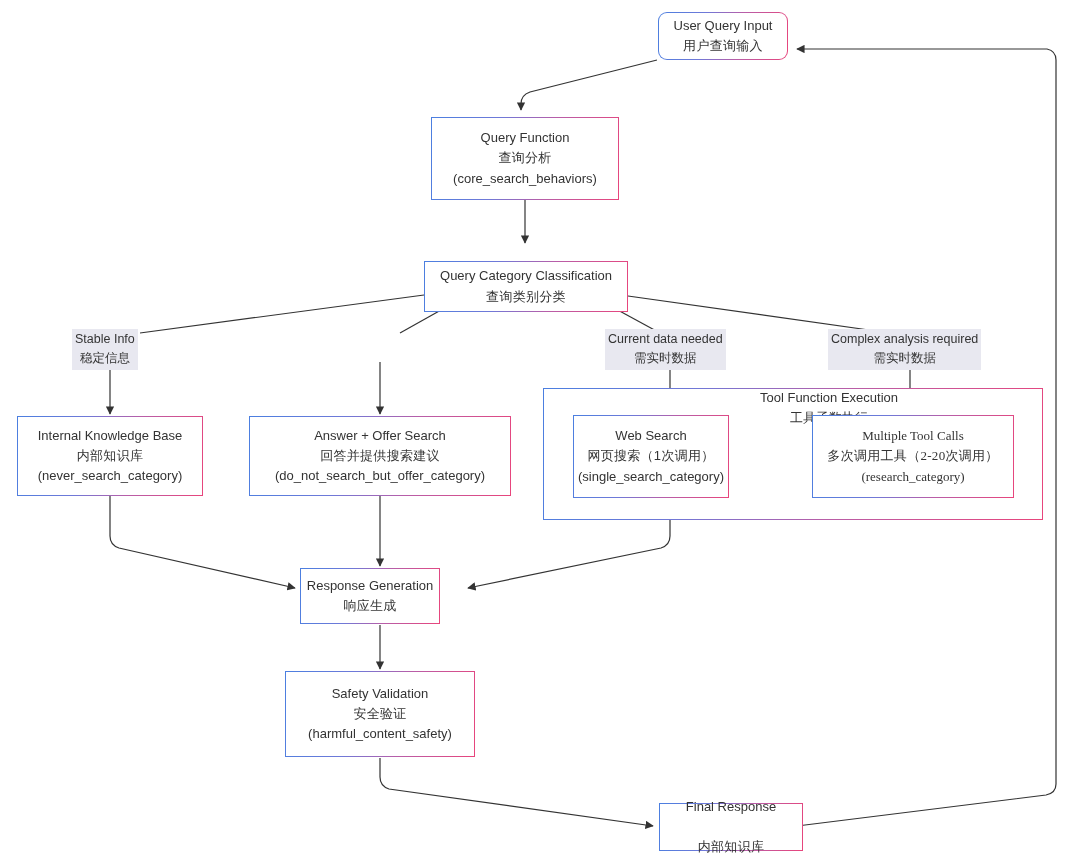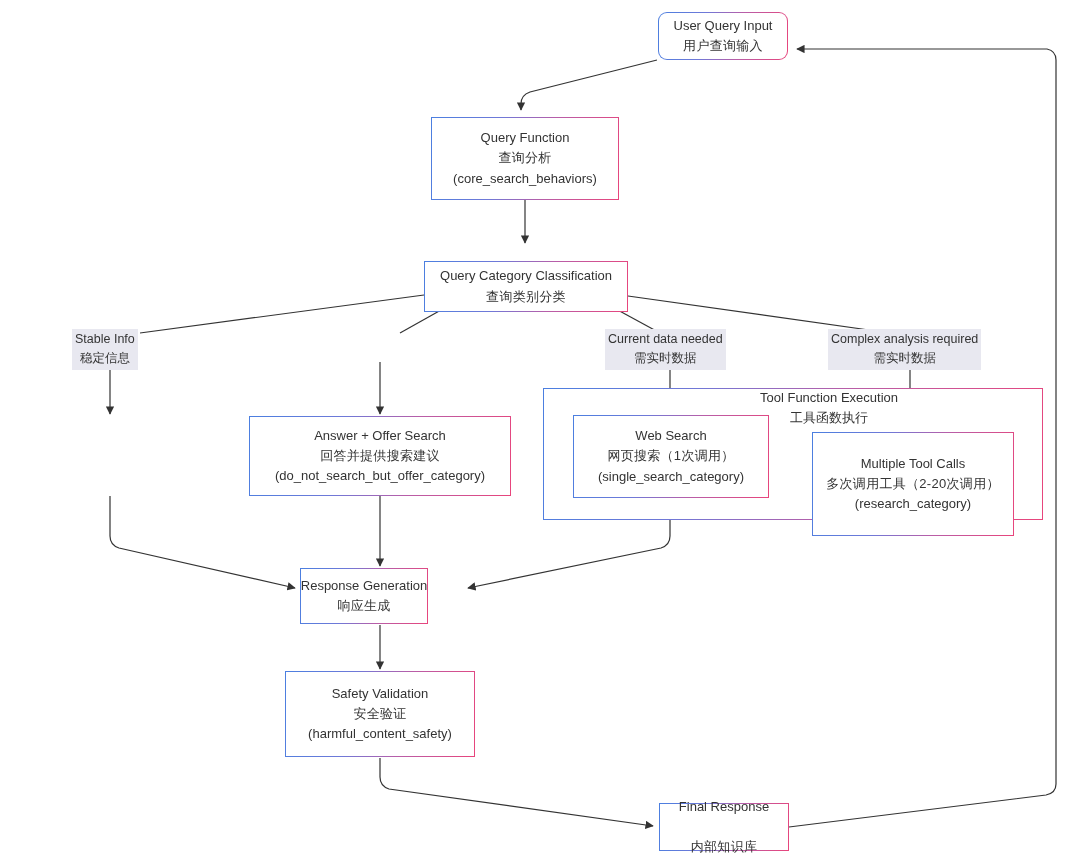--- a/index.html
+++ b/index.html
@@ -152,51 +152,56 @@
     <span class="ln">Query Function</span>
     <span class="ln ln-cn">查询分析</span>
     <span class="ln">(core_search_behaviors)</span>
   </div>
 
   <div class="node" style="left:424px; top:261px; width:204px; height:51px;">
     <span class="ln">Query Category Classification</span>
     <span class="ln ln-cn">查询类别分类</span>
   </div>
 
+  <div class="node" style="left:17px; top:416px; width:186px; height:80px;">
+    <span class="ln">Internal Knowledge Base</span>
+    <span class="ln ln-cn">内部知识库</span>
+    <span class="ln">(never_search_category)</span>
+  </div>
 
   <div class="node" style="left:249px; top:416px; width:262px; height:80px;">
     <span class="ln">Answer + Offer Search</span>
     <span class="ln ln-cn">回答并提供搜索建议</span>
     <span class="ln">(do_not_search_but_offer_category)</span>
   </div>
 
-  <div class="node" style="left:573px; top:415px; width:196px; height:83px;">
+  <div class="node" style="left:573px; top:415px; width:156px; height:83px;">
     <span class="ln">Web Search</span>
     <span class="ln ln-cn">网页搜索（1次调用）</span>
     <span class="ln">(single_search_category)</span>
   </div>
 
-  <div class="node" style="left:812px; top:432px; width:202px; height:104px;">
+  <div class="node" style="left:812px; top:415px; width:202px; height:83px;font-family:Liberation Serif, serif;">
     <span class="ln">Multiple Tool Calls</span>
     <span class="ln ln-cn">多次调用工具（2-20次调用）</span>
     <span class="ln">(research_category)</span>
   </div>
 
-  <div class="node" style="left:300px; top:568px; width:128px; height:56px;">
+  <div class="node" style="left:300px; top:568px; width:140px; height:56px;">
     <span class="ln">Response Generation</span>
     <span class="ln ln-cn">响应生成</span>
   </div>
 
   <div class="node" style="left:285px; top:671px; width:190px; height:86px;justify-content:center;">
     <span class="ln">Safety Validation</span>
     <span class="ln ln-cn">安全验证</span>
     <span class="ln">(harmful_content_safety)</span>
   </div>
 
-  <div class="node" style="left:659px; top:803px; width:130px; height:48px;gap:20px;">
+  <div class="node" style="left:659px; top:803px; width:144px; height:48px;gap:20px;">
     <span class="ln">Final Response</span>
     <span class="ln ln-cn">内部知识库</span>
   </div>
 
   <div class="edge-label" style="left:72px; top:329px;">
     <span class="ln">Stable Info</span>
     <span class="ln ln-cn">稳定信息</span>
   </div>
 
 

